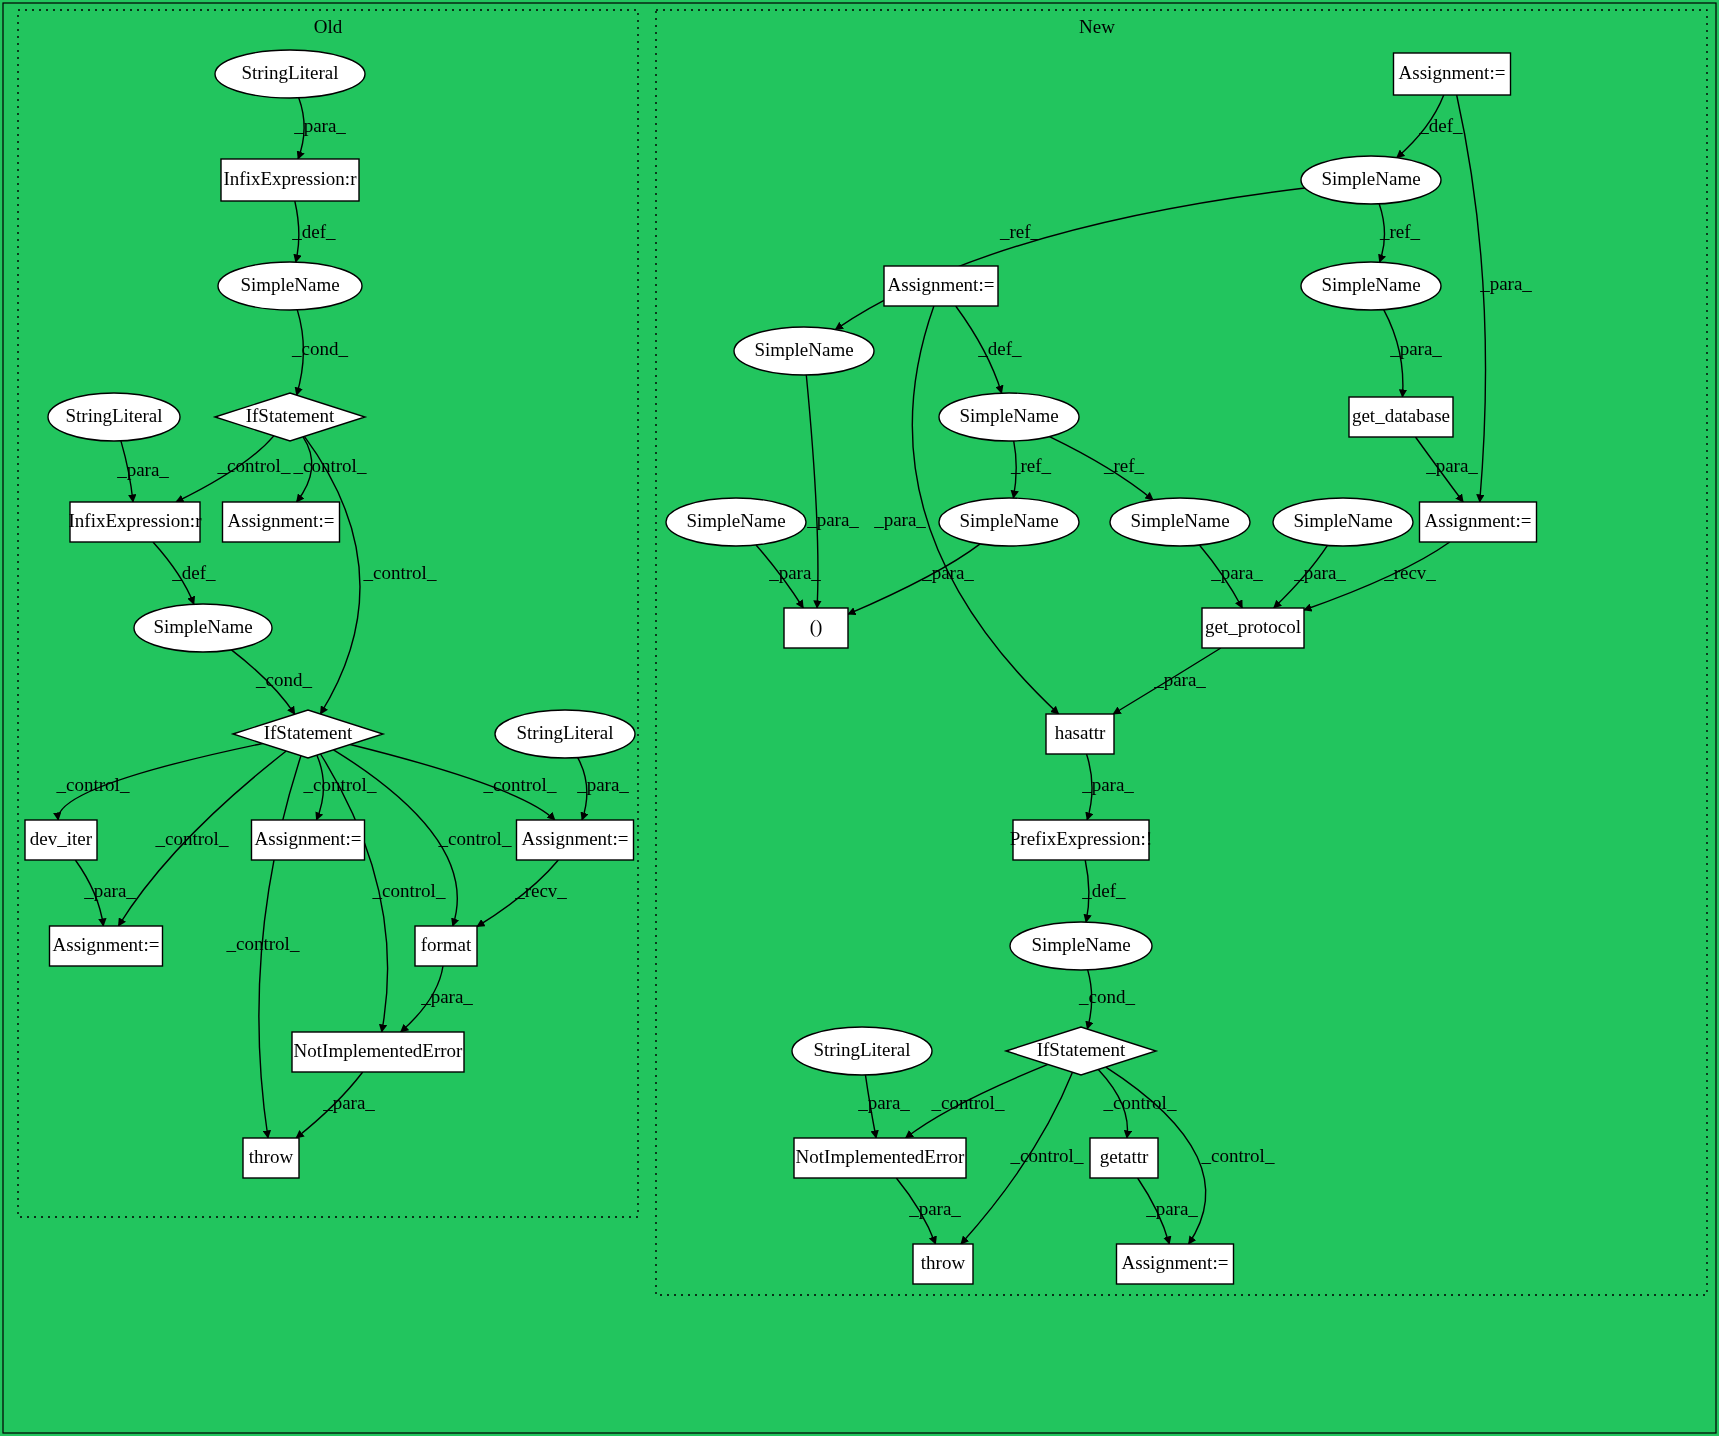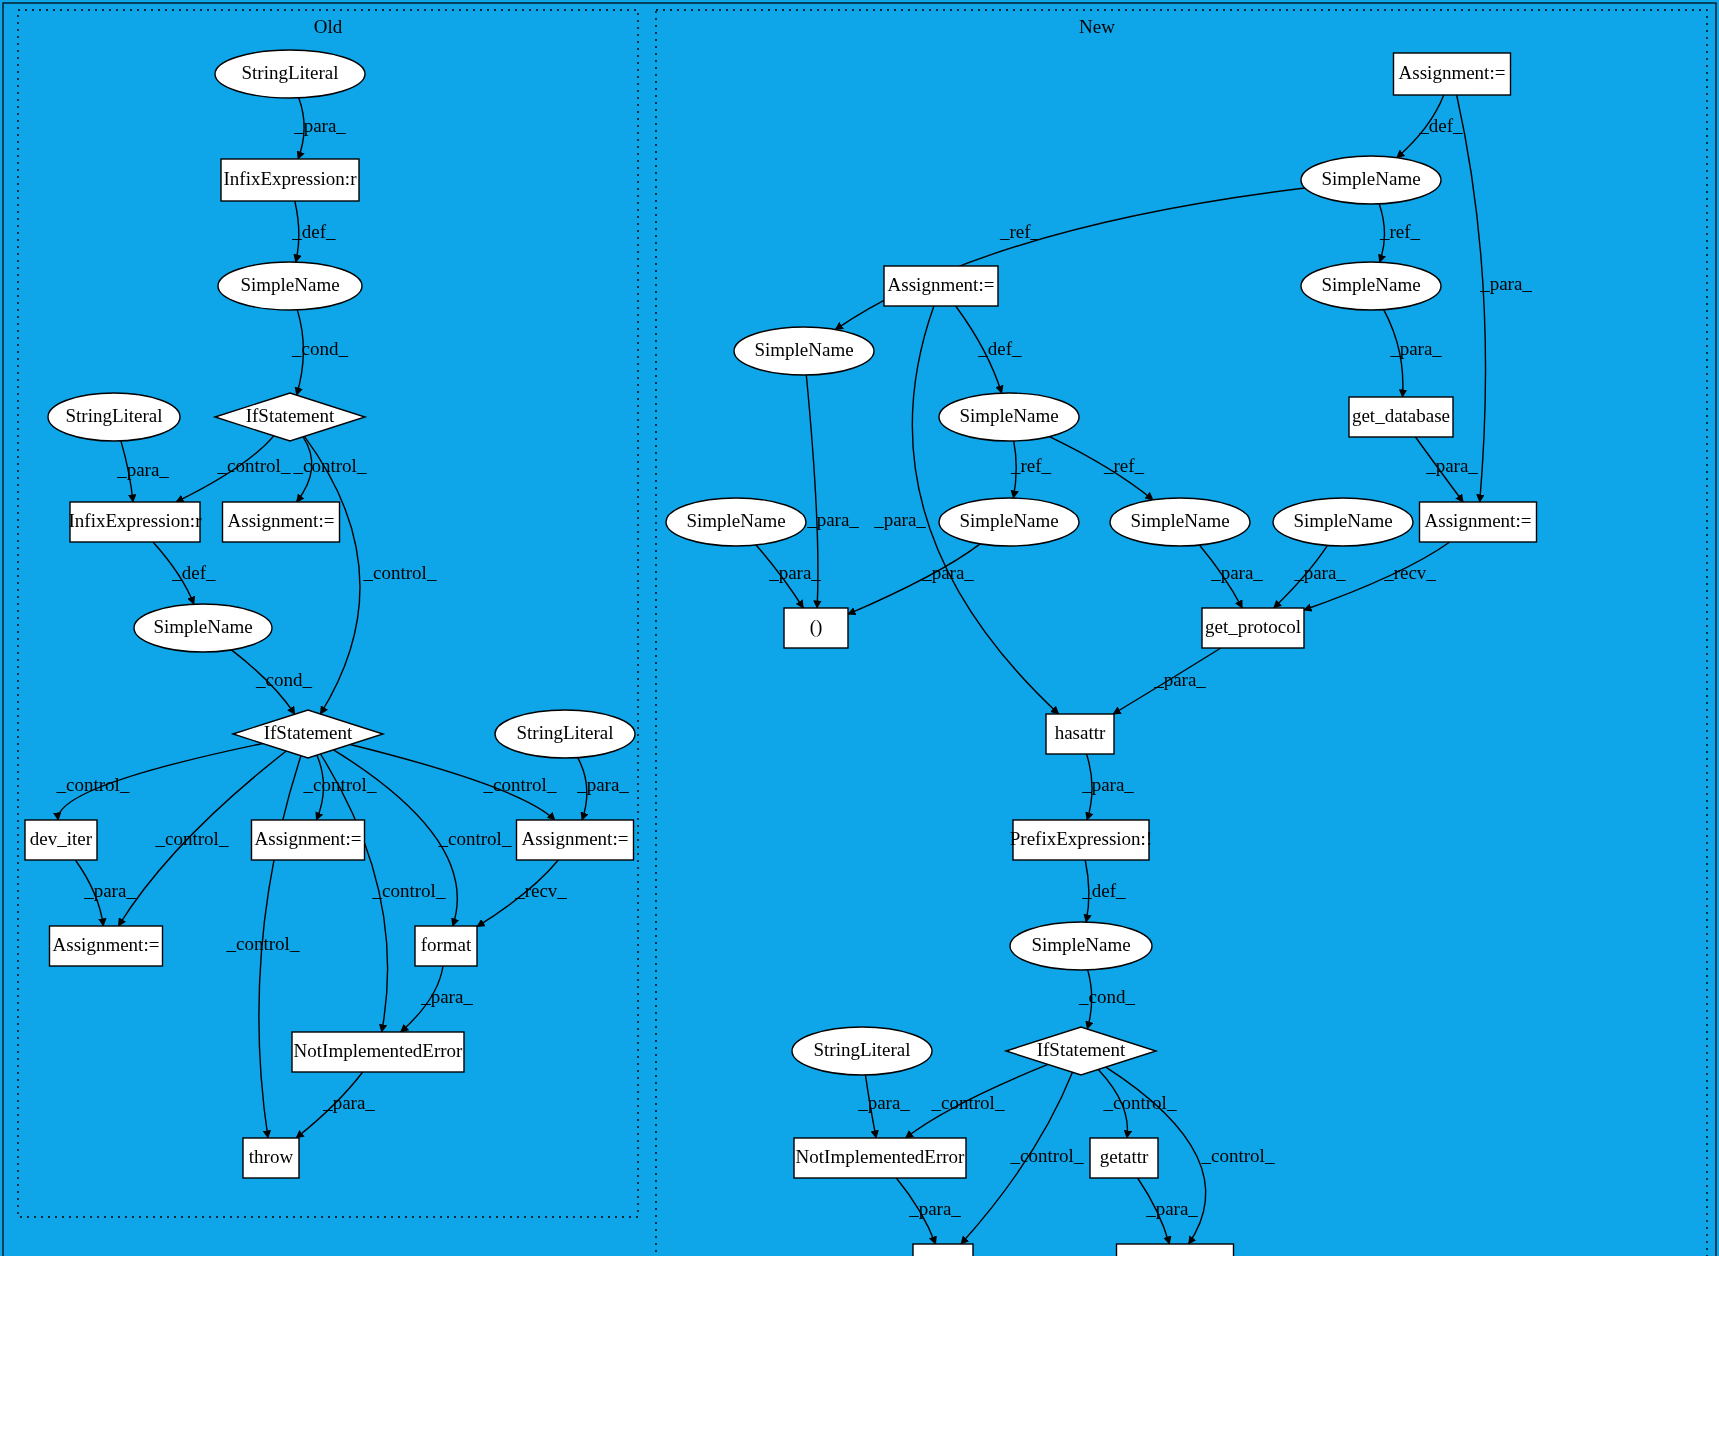--- a/index.html
+++ b/index.html
@@ -1,17 +1,17 @@
 <!DOCTYPE html>
 <html><head>
 <meta charset="utf-8">
 <style>
   html,body{margin:0;padding:0;background:#ffffff;}
   body{font-family:"Liberation Serif", serif;}
-  #page{position:relative;width:1719px;height:1256px;background:#0ea5e9;overflow:hidden;}
+  #page{position:relative;width:1719px;height:1436px;background:#22c55e;overflow:hidden;}
   svg{display:block;}
   .node-label{font-family:"Liberation Serif", serif;font-size:19px;fill:#000;text-anchor:middle;dominant-baseline:middle;}
   .edge-label{font-family:"Liberation Serif", serif;font-size:19px;fill:#000;text-anchor:middle;dominant-baseline:middle;}
   .cluster-label{font-family:"Liberation Serif", serif;font-size:19px;fill:#000;text-anchor:middle;dominant-baseline:middle;}
   .shape{fill:#ffffff;stroke:#000000;stroke-width:1.4;}
   .edge-path{fill:none;stroke:#000000;stroke-width:1.4;}
   .cluster-box{fill:none;stroke:#000000;stroke-width:1.4;stroke-dasharray:2 5;}
   .outer-box{fill:none;stroke:#000000;stroke-width:1.2;}
 </style>
 </head>

